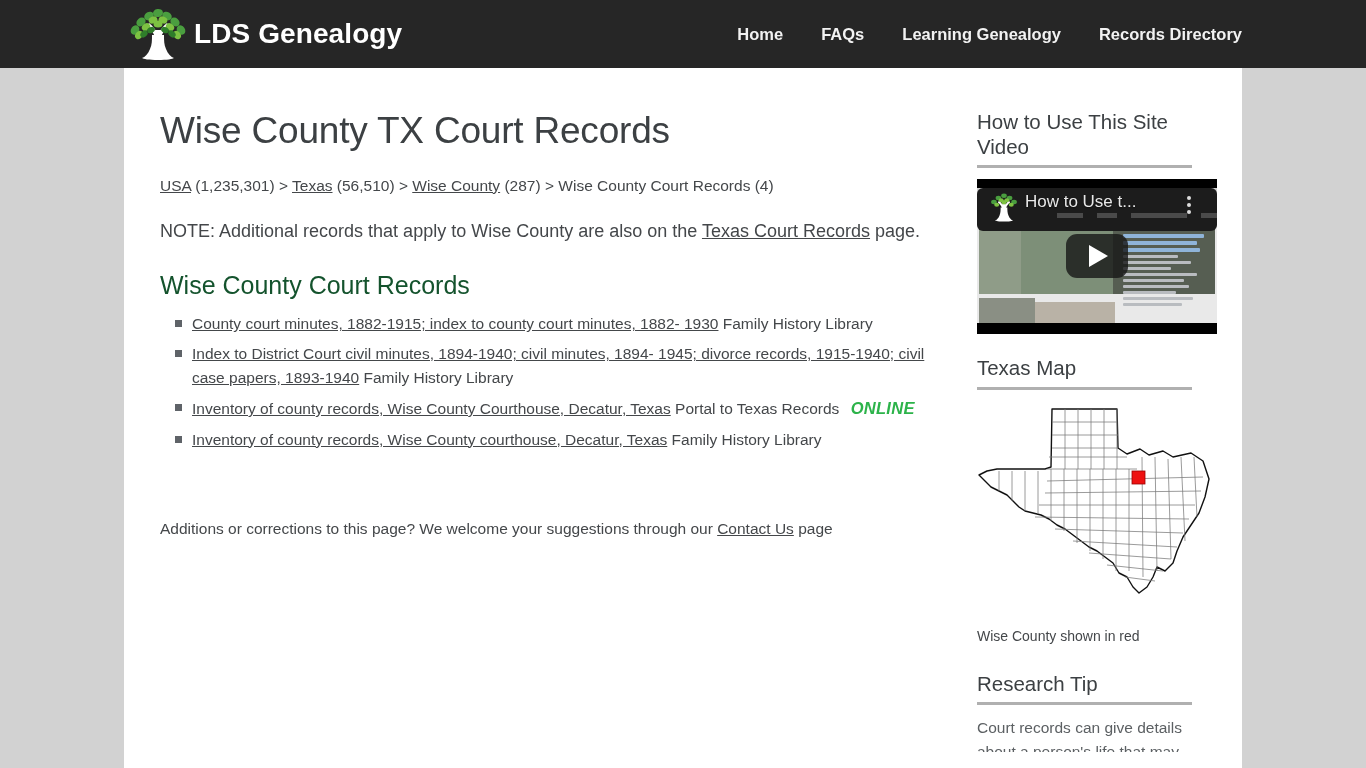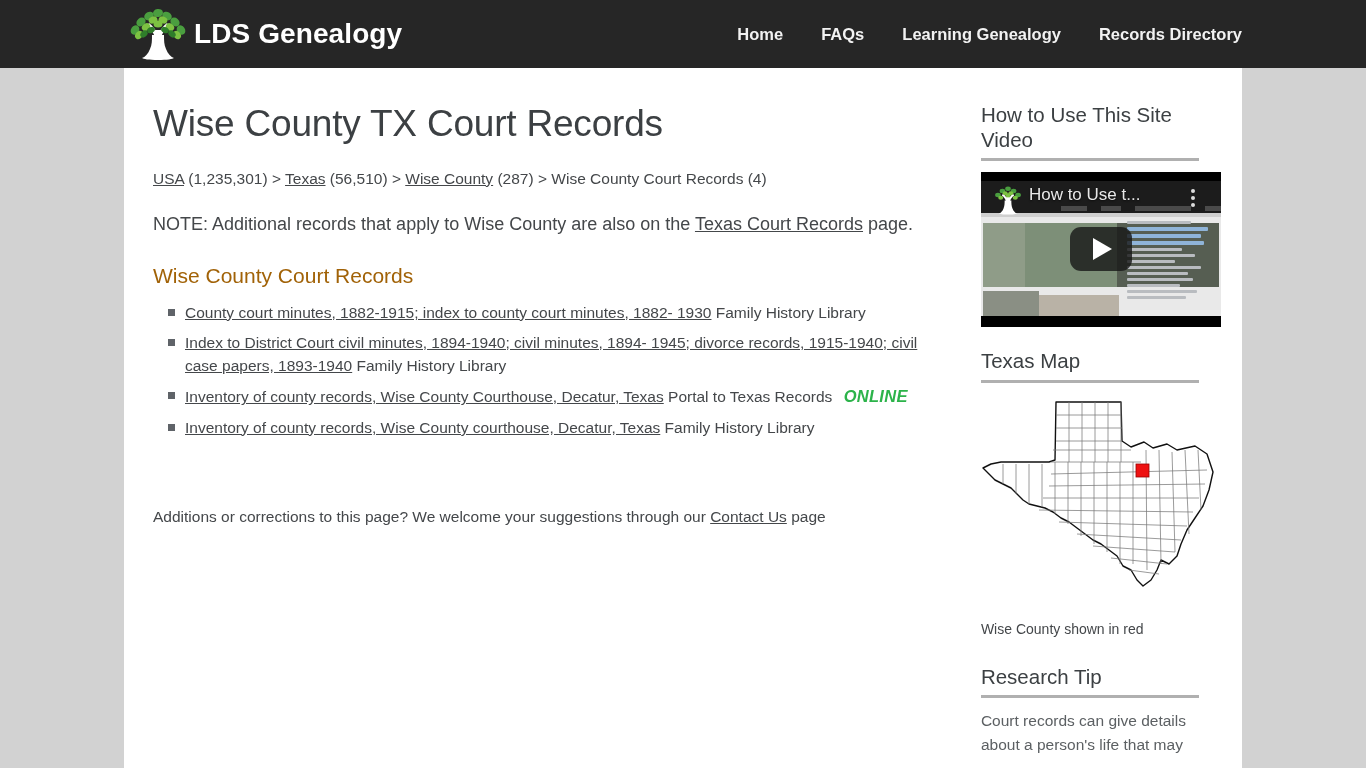--- a/index.html
+++ b/index.html
@@ -51,21 +51,21 @@
   .page-wrap {
     width: 1366px;
     height: 700px;
     background: #d2d2d2;
   }
   .container {
     width: 1118px;
     margin: 0 124px;
     background: #ffffff;
     height: 700px;
-    padding: 9px;
+    padding: 16px;
     display: flex;
     position: relative;
   }
   .content-col {
     width: 840px;
     padding: 26px 20px 0 20px;
   }
   .sidebar-col {
     width: 278px;
     padding: 26px 34px 0 22px;
@@ -93,23 +93,23 @@
   .crumb-row { white-space: nowrap; }
   .note {
     font-size: 18px;
     color: #44474a;
     margin-bottom: 25px;
     line-height: 1.5;
   }
   .note a { color: #44474a; text-decoration: underline; }
 
   .section-heading {
-    font-size: 21px;
+    font-size: 25px;
     font-weight: normal;
-    color: #a16207;
+    color: #14532d;
     margin: 0 0 12px 0;
     line-height: 1.2;
   }
 
   .records-list {
     list-style: none;
     margin: 0; padding: 0;
   }
   .record-item {
     position: relative;
@@ -174,21 +174,21 @@
     margin-bottom: 22px;
   }
   .vid-inner {
     position: absolute;
     left: 0; right: 0; top: 9px; bottom: 11px;
     background: #cfcfcf;
     overflow: hidden;
   }
   .vid-topbar {
     position: absolute; left: 0; right: 0; top: 0;
-    height: 32px; background: #1c1c1c;
+    height: 43px; background: #1c1c1c; border-radius: 6px;
   }
   .vid-logo { position: absolute; left: 8px; top: 2px; width: 38px; height: 34px; }
   .vid-title {
     position: absolute; left: 48px; top: 4px;
     color: #e8e8e8; font-size: 17px;
     white-space: nowrap;
     text-shadow: 0 1px 2px rgba(0,0,0,.6);
   }
   .vid-dots {
     position: absolute; right: 26px; top: 8px;

